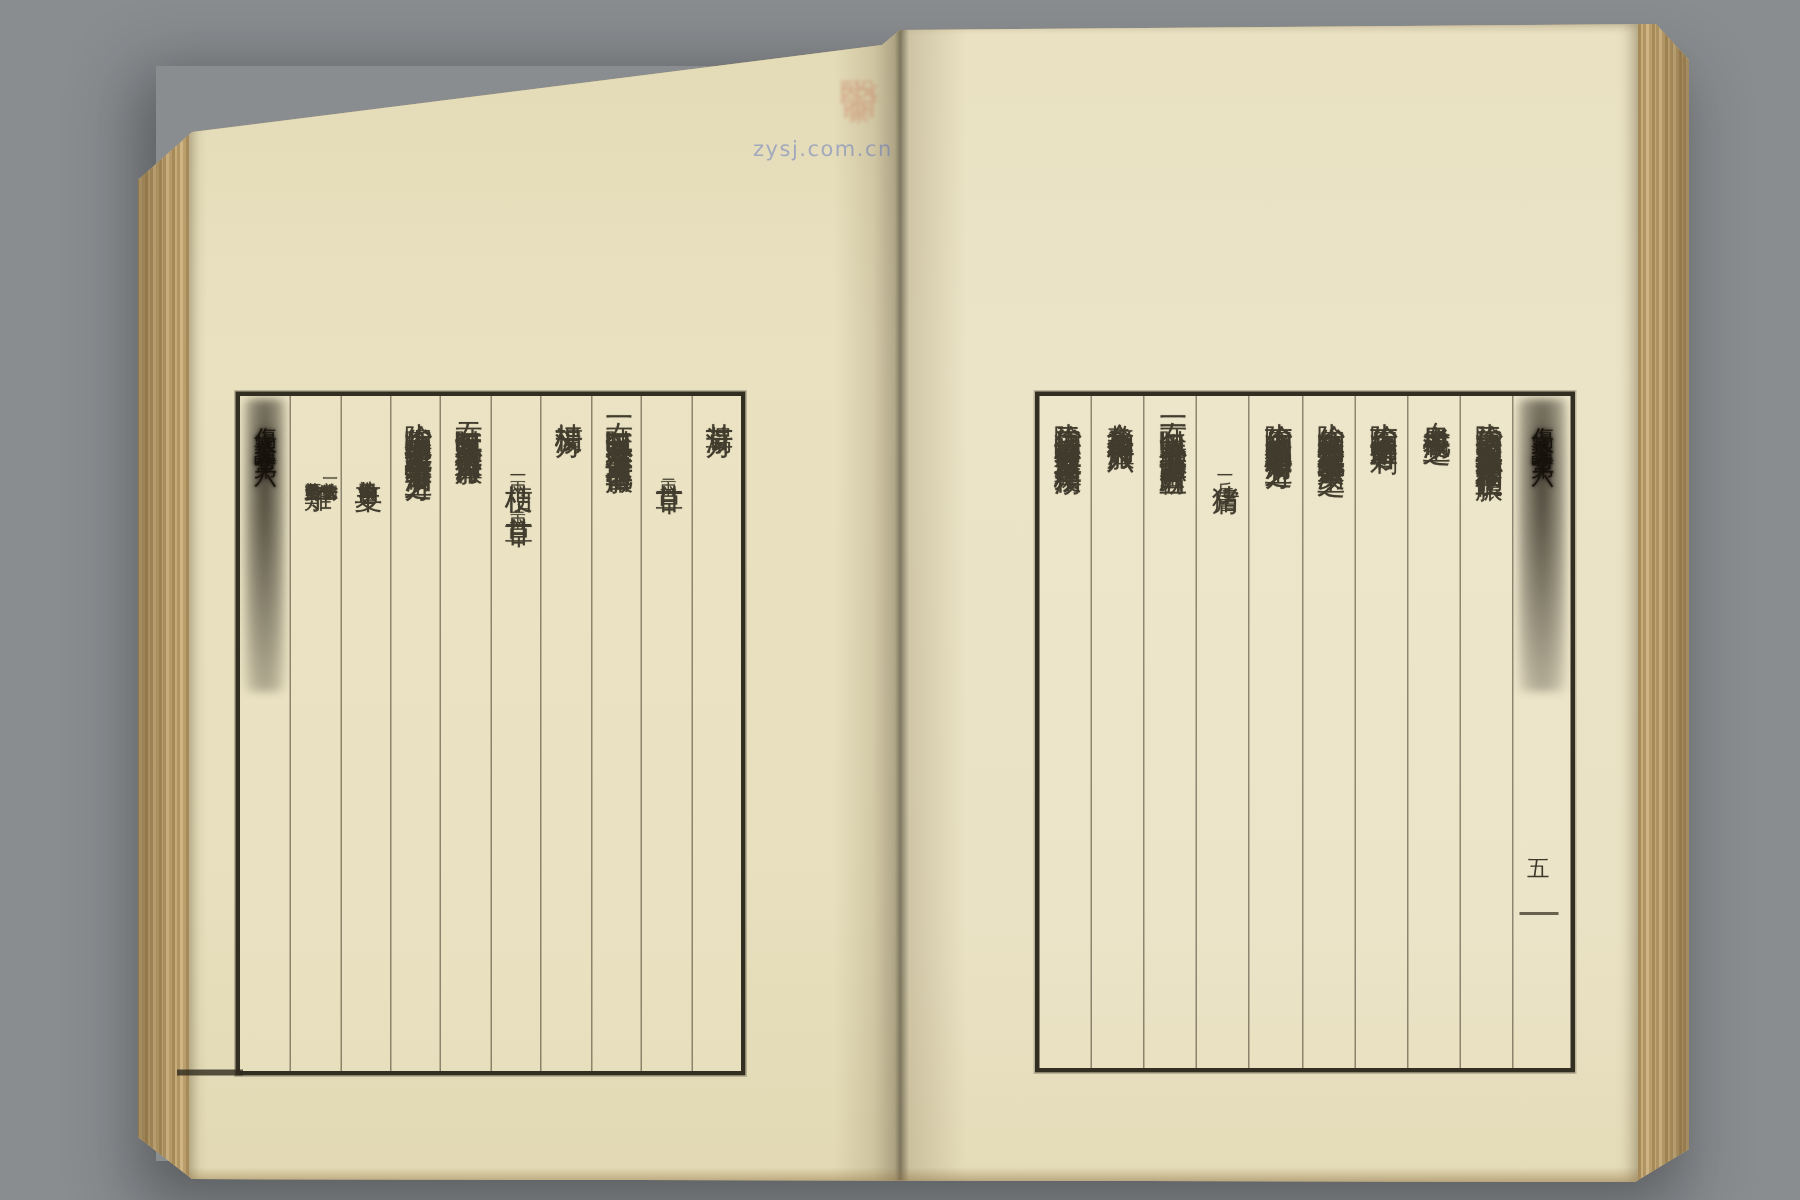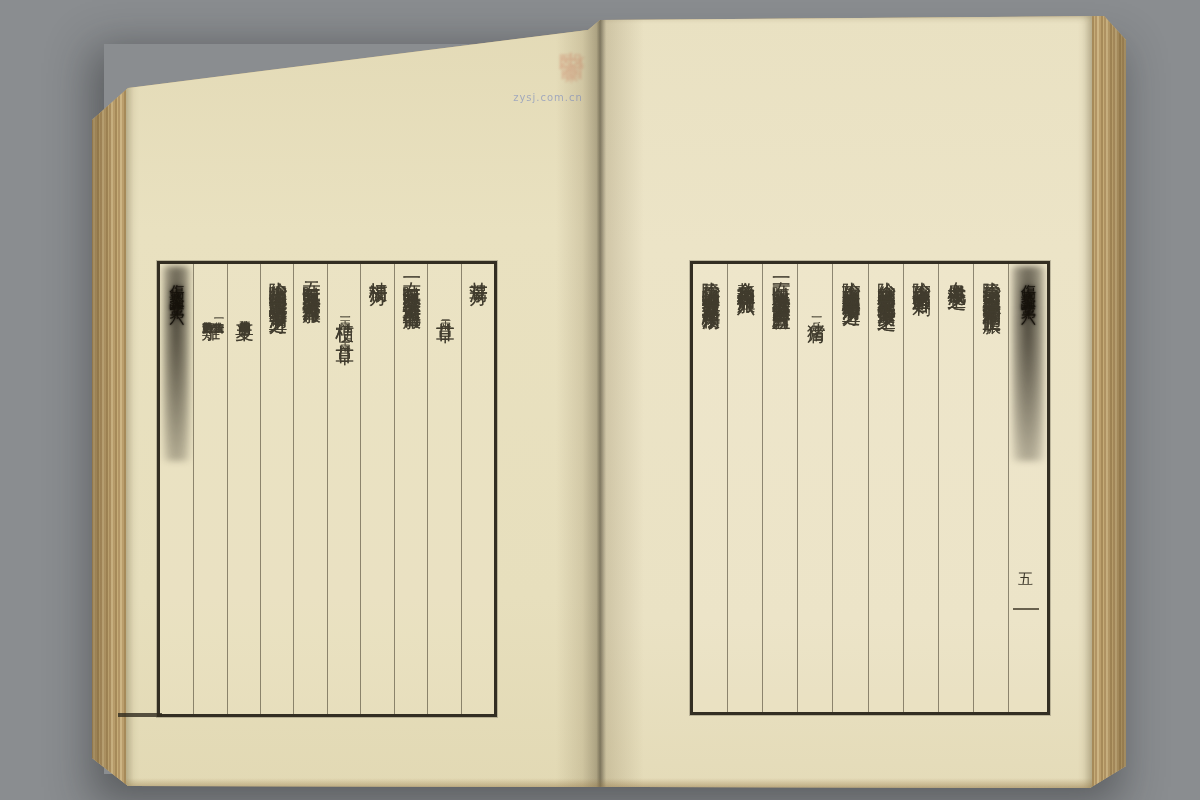--- a/index.html
+++ b/index.html
@@ -105,21 +105,21 @@
   .wm-seal{
     writing-mode:vertical-rl; text-orientation:upright;
     color:#c2543a; opacity:.26; filter:blur(1.1px);
     font-family:"DejaVu Serif",serif; position:absolute; right:6px; top:0;
   }
   .wm-seal .wm-big{font-size:27px; letter-spacing:2px;}
   .wm-seal .wm-small{font-size:14px; letter-spacing:2px; margin-top:2px;}
   .wm-url{
     position:absolute; left:6px; top:62px; width:92px; text-align:center;
     font-family:"DejaVu Sans","Liberation Sans",sans-serif;
-    font-size:10px; letter-spacing:1px; color:#5f76c0; opacity:.5;
+    font-size:14px; letter-spacing:1px; color:#5f76c0; opacity:.5;
   }
 </style>
 </head>
 <body>
 
 <div class="stage">
   <div class="book-shadow"></div>
   <div class="book">
     <div class="edge-left"></div>
     <div class="edge-right"></div>

